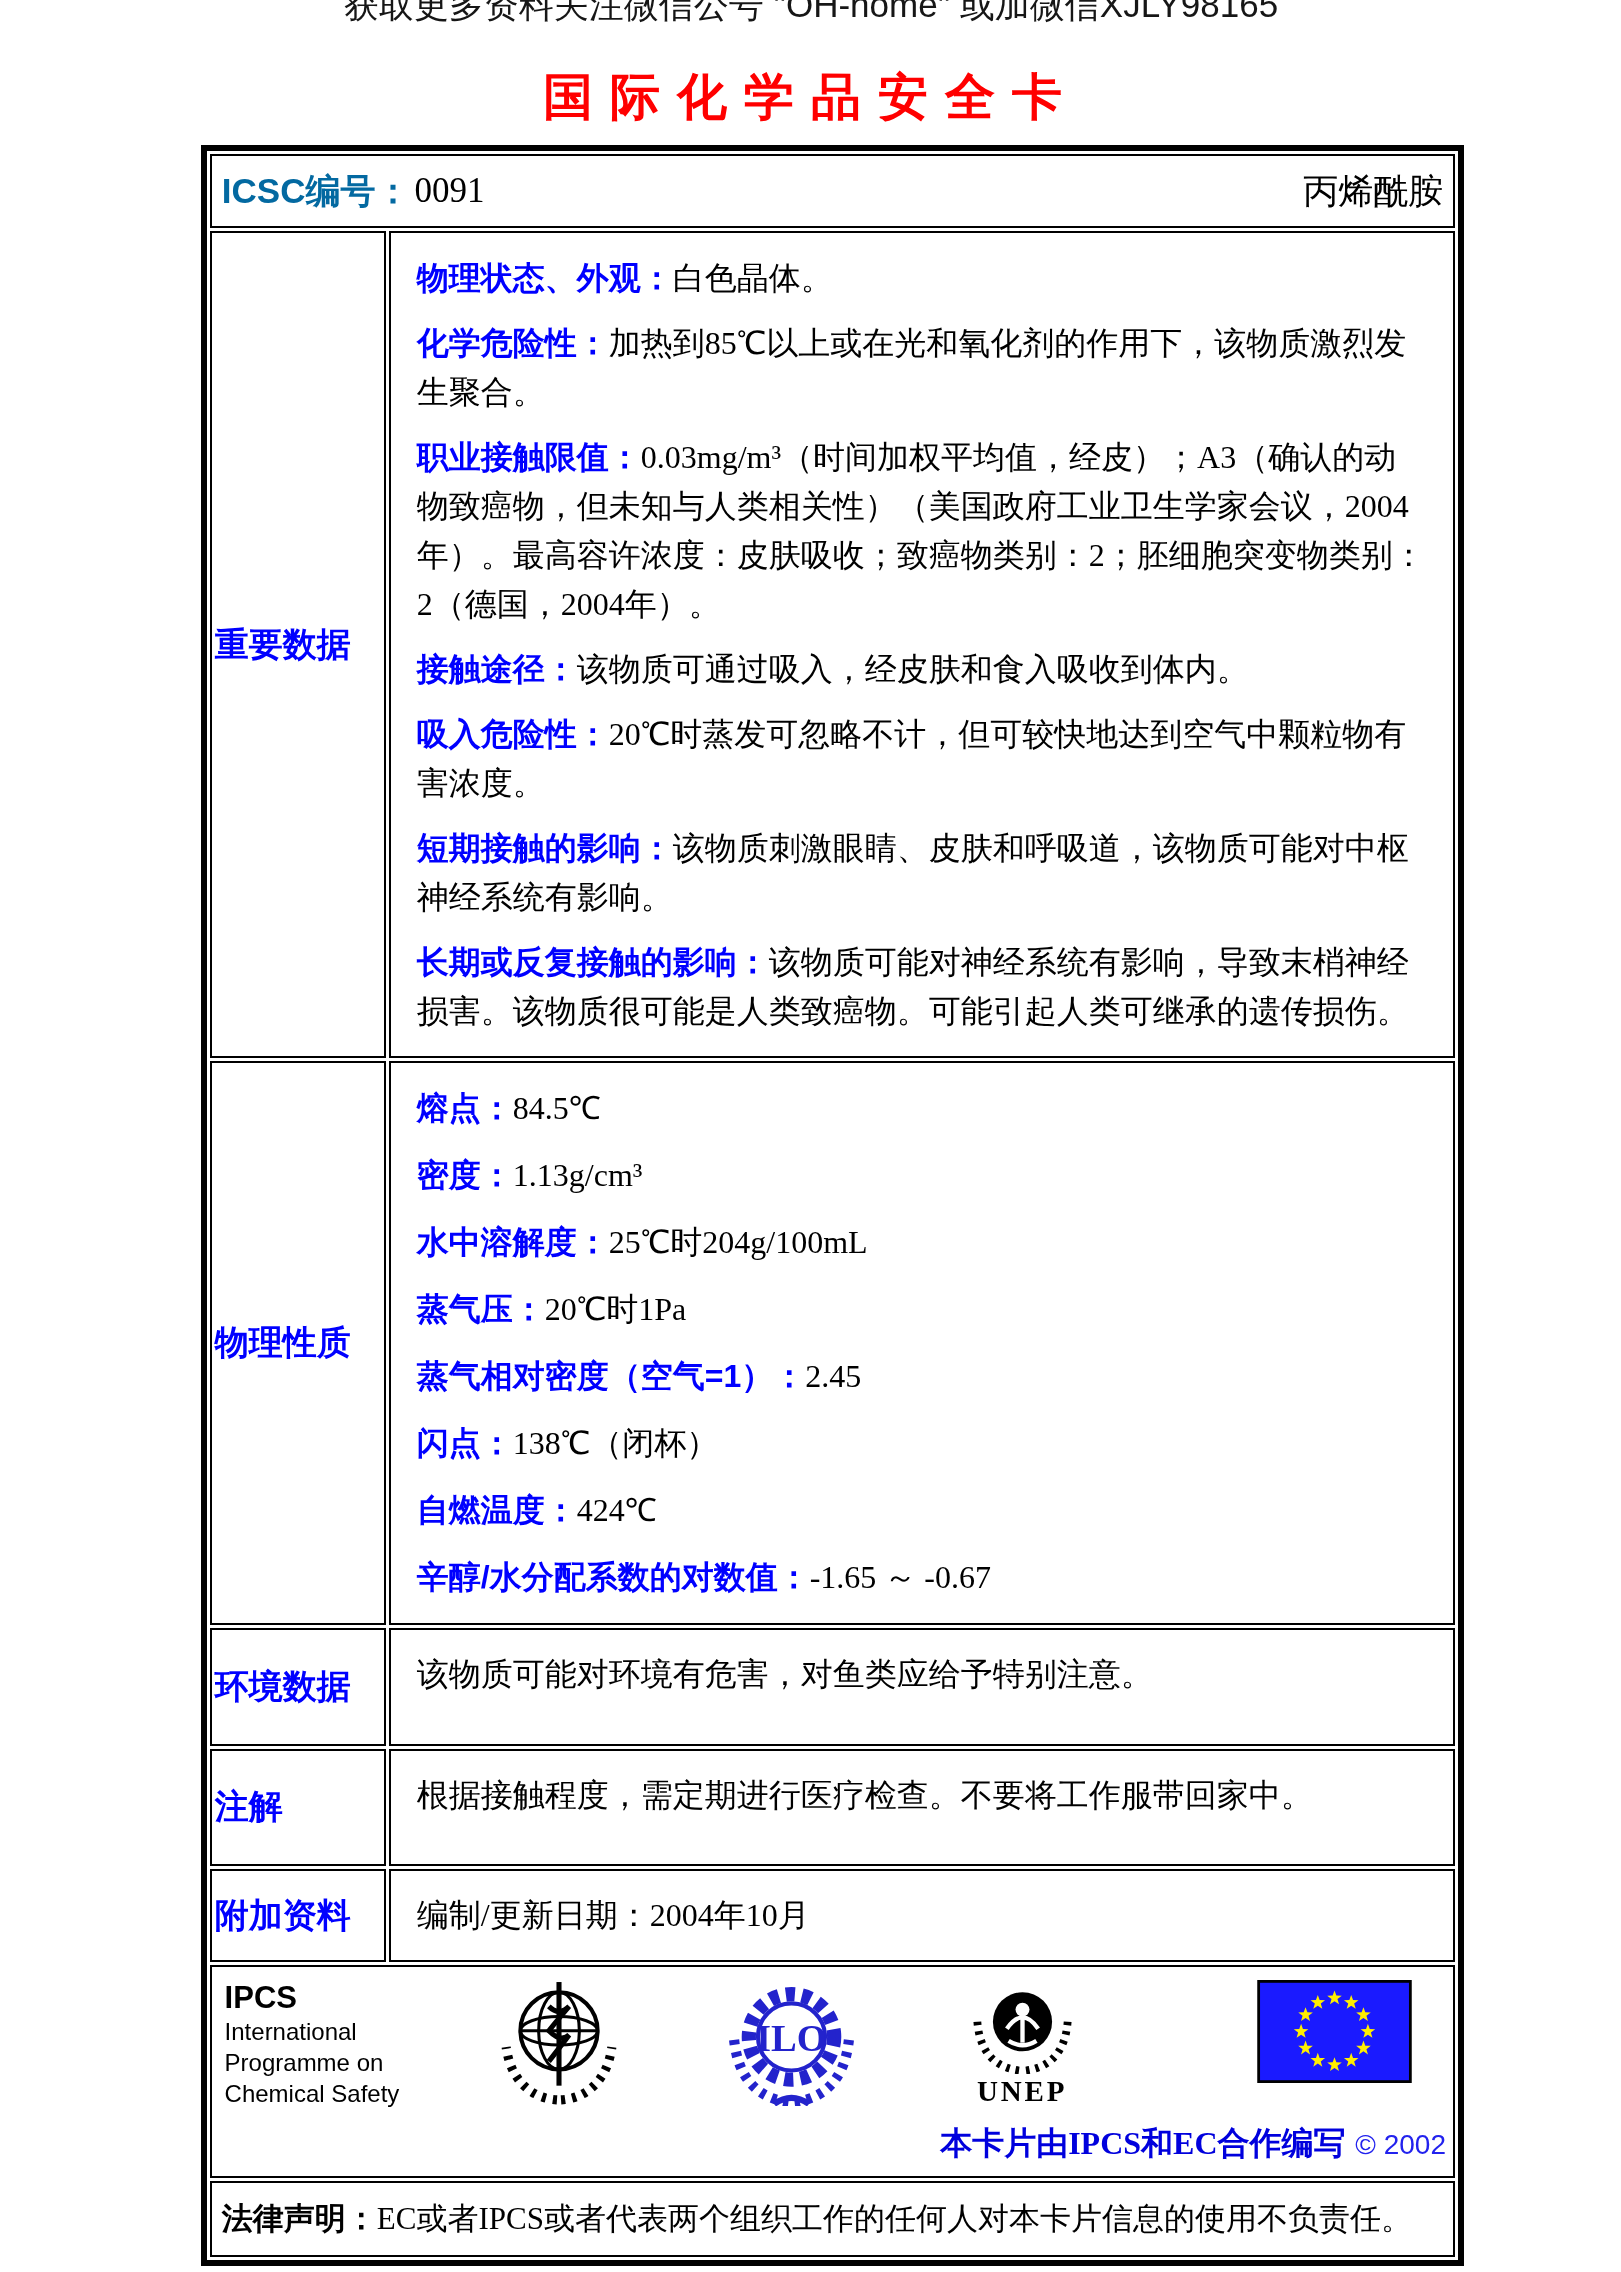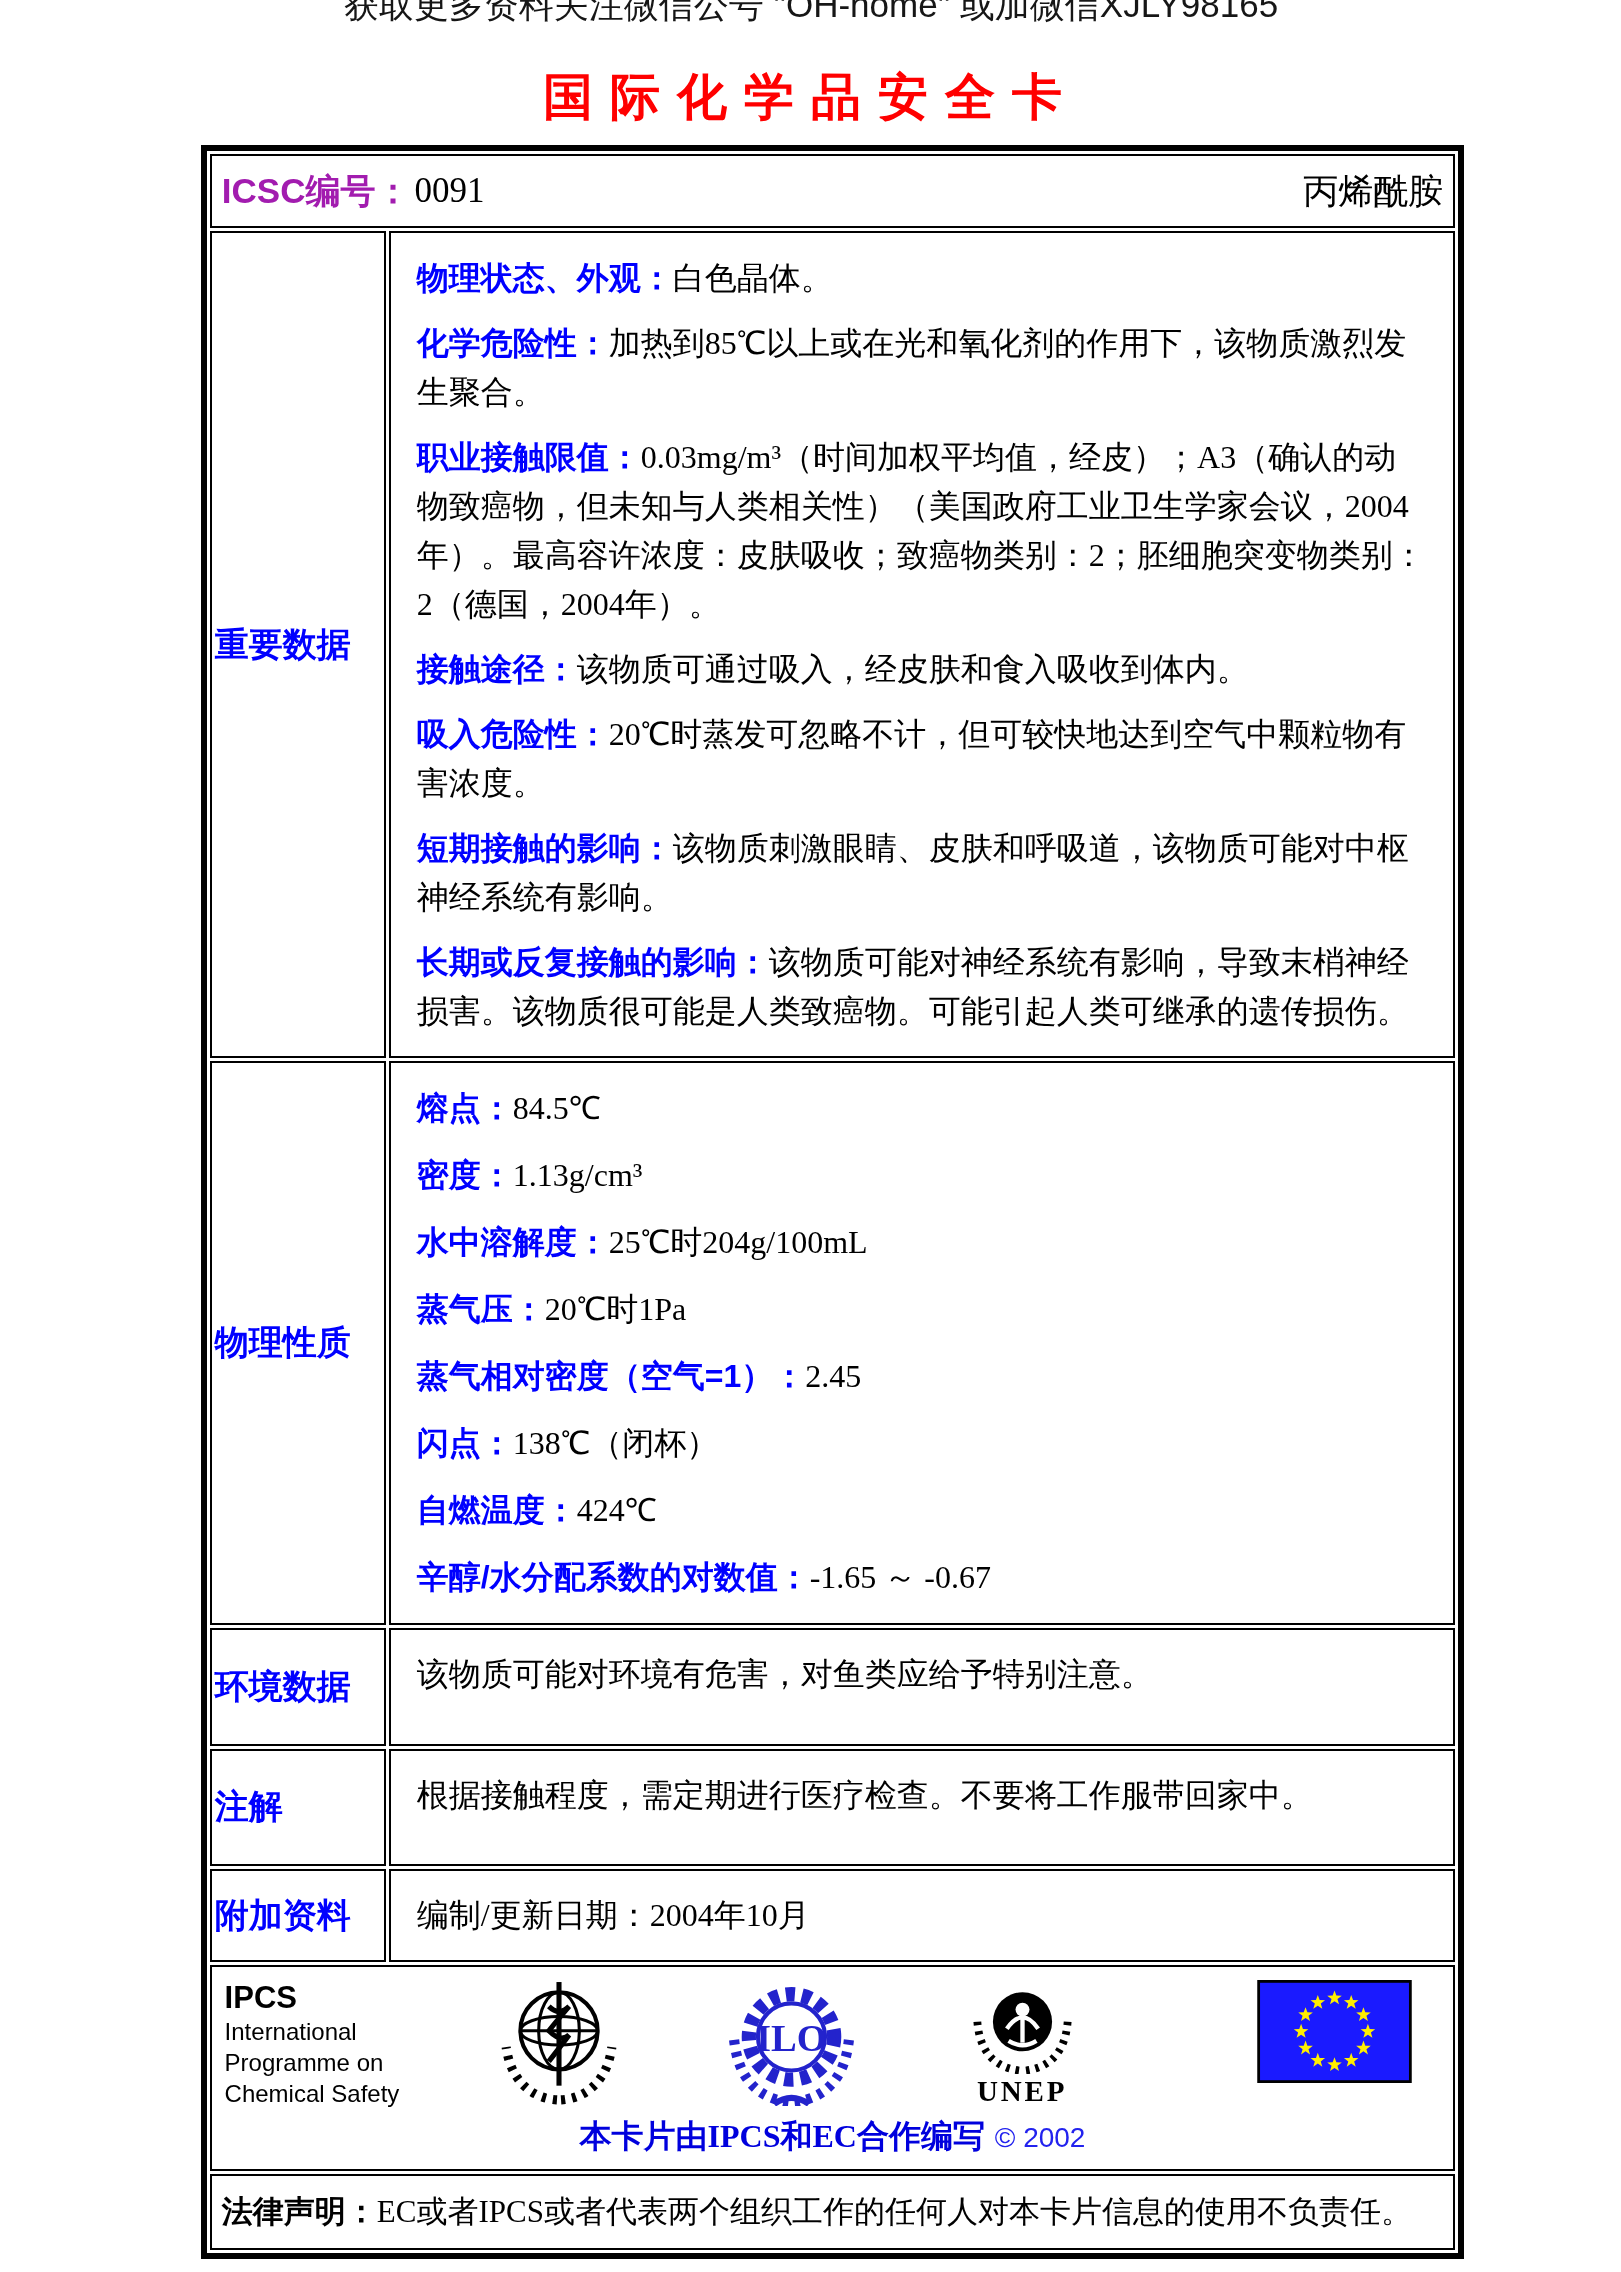--- a/index.html
+++ b/index.html
@@ -39,21 +39,21 @@
     width:176px;
     text-align:left;vertical-align:middle;
     font-family:"Liberation Sans", sans-serif;
     font-weight:bold;font-size:34px;color:#0000ff;
     padding:4.2px 2.8px;
   }
   .icsc-cell{vertical-align:middle;height:62px;}
   .icsc-flex{display:flex;align-items:center;width:100%;}
   .icsc-label{
     font-family:"Liberation Sans", sans-serif;
-    font-weight:bold;font-size:35px;color:#a21caf;
+    font-weight:bold;font-size:35px;color:#0369a1;
   }
   .icsc-number{font-size:35px;color:#000;margin-left:4px;}
   .chem-name{margin-left:auto;font-size:35px;color:#000;}
   .content-cell{font-size:32px;line-height:49px;color:#000;}
   .content-cell p{margin:16px;}
   .inline-label{
     color:#0000ff;
     font-family:"Liberation Sans", sans-serif;
     font-weight:bold;
   }
@@ -69,21 +69,21 @@
   .logo{flex:0 0 auto;}
   .who-wrap{margin-left:63px;}
   .ilo-wrap{margin-left:105px;}
   .unep-wrap{margin-left:112px;text-align:center;}
   .unep-text{
     font-family:"Liberation Serif", serif;font-weight:bold;
     font-size:29px;letter-spacing:2.8px;line-height:31px;color:#000;
   }
   .eu-wrap{margin-left:182px;}
   .footer-caption{
-    text-align:center;margin-top:6px;
+    text-align:right;margin-top:13px;
     font-family:"Liberation Serif", serif;
     font-weight:bold;font-size:32px;color:#0000dd;
   }
   .copyright{
     font-family:"Liberation Sans", sans-serif;
     font-weight:normal;font-size:28px;color:#2222ee;margin-left:9.8px;
   }
   .legal-cell{vertical-align:middle;height:64px;font-size:31px;line-height:39px;}
   .legal-label{
     font-family:"Liberation Sans", sans-serif;

